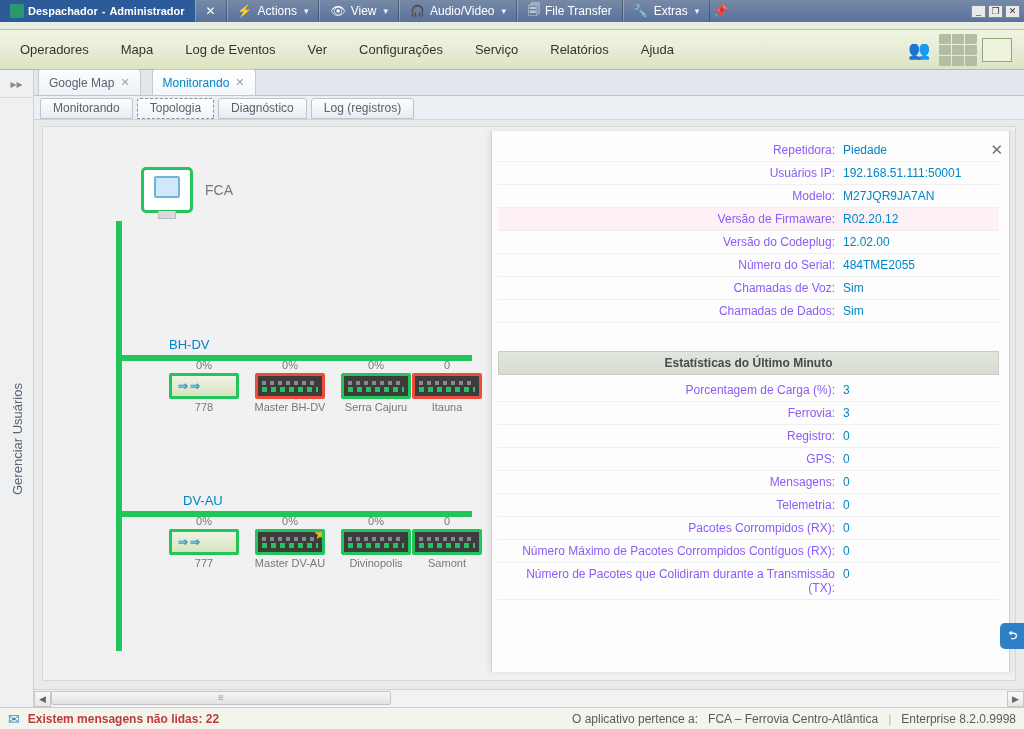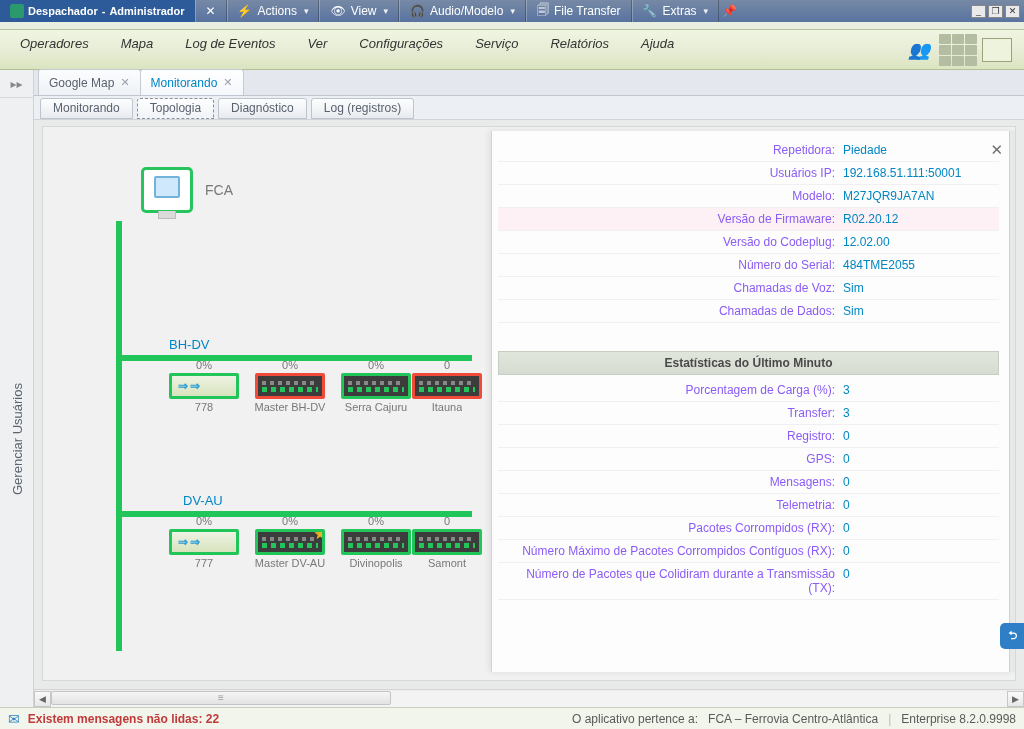--- a/index.html
+++ b/index.html
@@ -13,39 +13,39 @@
 .remote-bar .dd::after { content:"▾"; font-size:9px; margin-left:2px; opacity:.9;}
 .remote-bar .pin { width:22px; display:flex;align-items:center;justify-content:center;}
 .remote-bar .spacer { flex:1; }
 .remote-bar .win-btns { display:flex; gap:2px; align-items:center; padding:0 4px;}
 .remote-bar .wb { width:15px;height:13px;background:#eaeaea;border:1px solid #888;font-size:9px;display:flex;align-items:center;justify-content:center;color:#333;}
 
 
 .shelf { height: 8px; background: #e8efe0; border-bottom:1px solid #b9c3a1;}
 
 
-.menu-bar { height: 40px; background: linear-gradient(#f0f5e2,#e7edd6,#dbe4c0); display:flex; padding: 0 12px 0 6px; color:#444; gap: 4px; border-bottom:1px solid #b4bf97;font-style:italic;}
+.menu-bar { height: 40px; background: linear-gradient(#f0f5e2,#e7edd6,#dbe4c0); display:flex; align-items:center; padding: 0 12px 0 6px; color:#444; gap: 4px; border-bottom:1px solid #b4bf97;}
 .menu-bar .mi { padding: 6px 14px; cursor:pointer; font-size:13px; color:#333;}
 .menu-bar .tools { margin-left:auto; display:flex; gap:10px; align-items:center; }
 .menu-bar .ti { width:28px;height:28px; display:flex;align-items:center;justify-content:center; font-size:18px; color:#8a958d;}
 .menu-bar .ti.panel { width:30px;height:24px;border:1px solid #9aa47a;background:#eef3dd;}
 .menu-bar .keypad{display:grid;grid-template-columns:repeat(3,12px);grid-template-rows:repeat(3,10px);gap:1px;}
 .menu-bar .keypad span{background:#b4bda1;border-radius:1px;}
 
 
 .workspace { display:flex; height: calc(729px - 22px - 8px - 40px - 22px); }
 
 .left-rail { width:34px; background:#eef0f2; border-right:1px solid #cfd2d6; position:relative;}
 .left-rail .collapse { height:28px;display:flex;align-items:center;justify-content:center;color:#888;border-bottom:1px solid #d6d9dd;}
 .left-rail .vlabel { position:absolute; top:58%; left:50%; transform: translate(-50%,-50%) rotate(-90deg); transform-origin:center; color:#5b6470; font-size:13px; white-space:nowrap;}
 
 .main { flex:1; display:flex; flex-direction:column; min-width:0;}
 
 
-.upper-tabs { height:26px; background:#e4e8ee; border-bottom:1px solid #bfc6d0; display:flex; align-items:flex-end; padding-left:4px; gap:0;}
+.upper-tabs { height:26px; background:#e4e8ee; border-bottom:1px solid #bfc6d0; display:flex; align-items:flex-end; padding-left:4px; gap:12px;}
 .u-tab { height:26px; padding: 0 10px; display:flex; align-items:center; gap:6px; border:1px solid #c6cbd3; border-bottom:none; background:linear-gradient(#fcfdff,#eef1f5); color:#5a6270; font-size:12px; margin-right:-1px; border-radius:3px 3px 0 0;}
 .u-tab.active { color:#0086c4; background:linear-gradient(#fff,#f4f7fb);}
 .u-tab .x { color:#9aa1ab; cursor:pointer; font-size:11px;}
 
 
 .sub-tabs { height:24px; background:#eceff3; border-bottom:1px solid #cfd4da; padding:2px 6px 0; display:flex; gap:4px;}
 .s-tab { padding: 2px 12px; border:1px solid #bfc4cc; background:linear-gradient(#fdfefe,#e8ebef); border-radius:3px 3px 0 0; color:#5a6270; font-size:12px; cursor:pointer;}
 .s-tab.active { border:1px dashed #8a8f98; background:linear-gradient(#fff,#f0f3f7);}
 
 
@@ -116,21 +116,21 @@
   <div class="item dd">
       <span>⚡</span>
       <span>Actions</span>
     </div>
   <div class="item dd">
       <span>👁</span>
       <span>View</span>
     </div>
   <div class="item dd">
       <span>🎧</span>
-      <span>Audio/Modelo</span>
+      <span>Audio/Video</span>
     </div>
   <div class="item">
       <span>🗐</span>
       <span>File Transfer</span>
     </div>
   <div class="item dd">
       <span>🔧</span>
       <span>Extras</span>
     </div>
   <div class="pin">📌</div>
@@ -314,21 +314,21 @@
                   <div class="v">Sim</div>
                 </div>
               </div>
             <div class="sec-head">Estatísticas do Último Minuto</div>
             <div id="flds2">
                 <div class="fld">
                   <div class="k">Porcentagem de Carga (%):</div>
                   <div class="v">3</div>
                 </div>
                 <div class="fld">
-                  <div class="k">Transfer:</div>
+                  <div class="k">Ferrovia:</div>
                   <div class="v">3</div>
                 </div>
                 <div class="fld">
                   <div class="k">Registro:</div>
                   <div class="v">0</div>
                 </div>
                 <div class="fld">
                   <div class="k">GPS:</div>
                   <div class="v">0</div>
                 </div>

